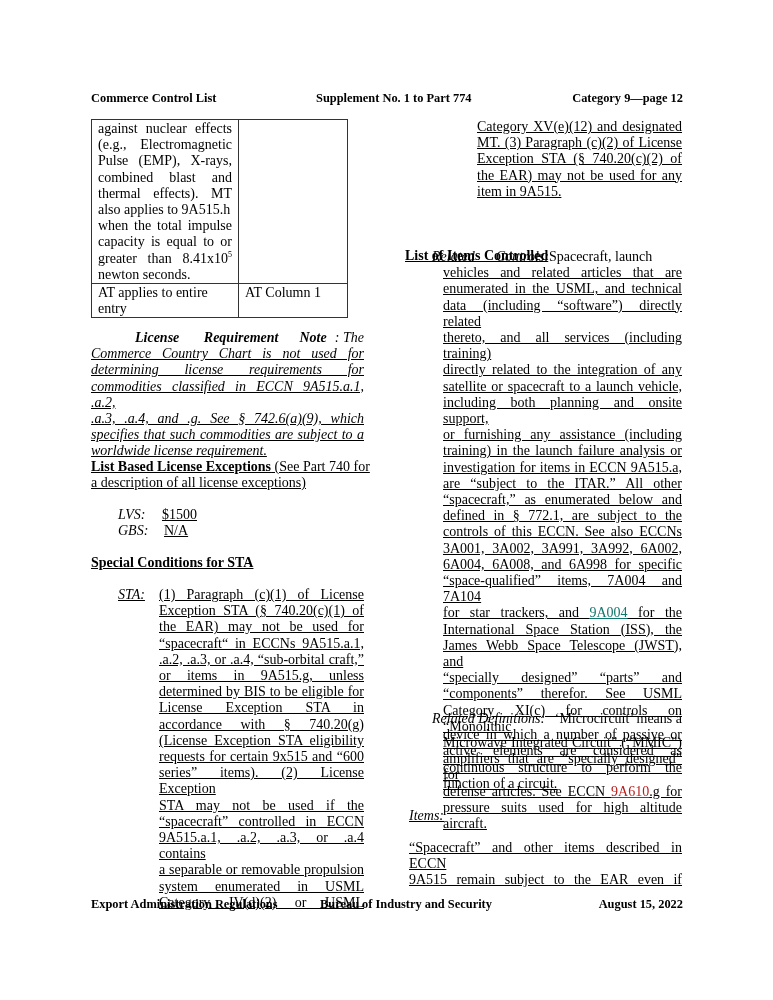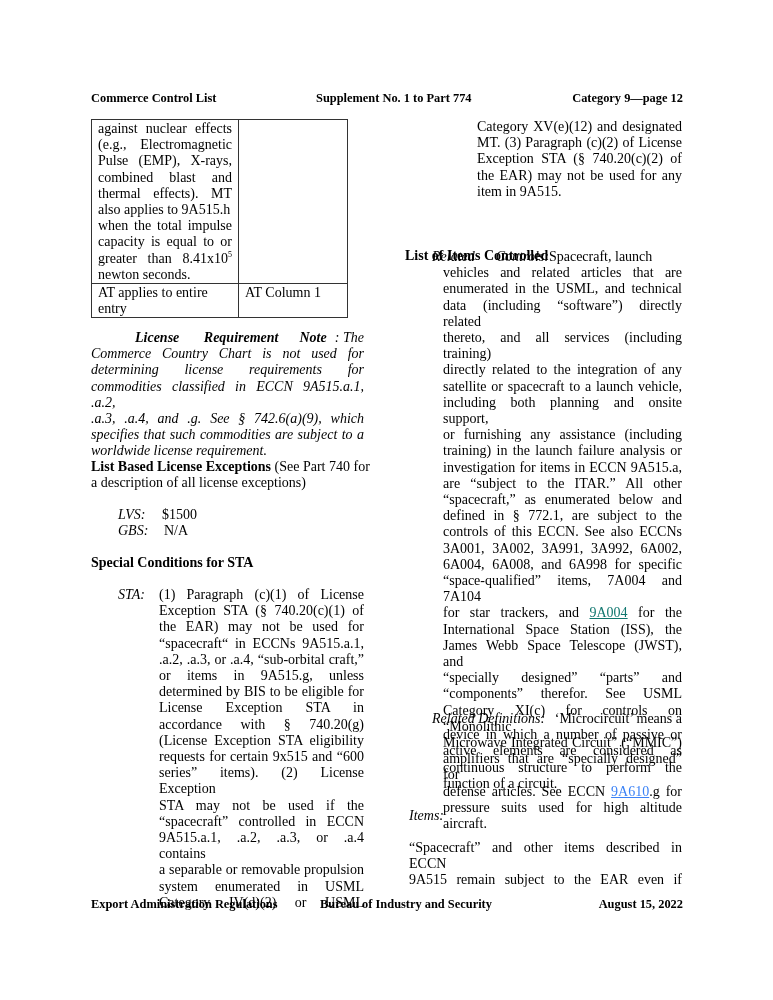--- a/index.html
+++ b/index.html
@@ -1,20 +1,20 @@
 <!DOCTYPE html>
 <html><head>
   <meta charset="utf-8">
   <style>
     html, body { margin: 0; padding: 0; background: #ffffff; }
     body { width: 773px; height: 1000px; position: relative; overflow: hidden;
       font-family: "Liberation Serif", serif; color: #000; }
     .abs { position: absolute; }
     .hdr, .ftr { font-weight: bold; font-size: 12.4px; white-space: nowrap; }
-    .txt { font-size: 14px; line-height: 16.2px; }
+    .txt { font-size: 14px; line-height: 16.2px; text-decoration: underline; }
     .line { display: block; white-space: nowrap; }
     .jline { display: block; text-align: justify; text-align-last: justify; }
     table.ctl { border-collapse: collapse; position: absolute; left: 91px; top: 119px; padding-left: 44px; }
     table.ctl td { border: 1px solid #333; vertical-align: top; padding: 1px 6px 0 6px;
       font-size: 14px; line-height: 16.2px; }
     .bold { font-weight: bold; }
     .ital { font-style: italic; }
     a.lnk { color: #1a3fa8; text-decoration: underline; }
     sup { font-size: 8px; line-height: 0; vertical-align: 6px; }
   </style>
@@ -132,21 +132,21 @@
   <span class="jline">6A004, 6A008, and 6A998 for specific</span>
   <span class="jline">“space-qualified” items, 7A004 and 7A104</span>
   <span class="jline"><span>for star trackers, and </span><a class="lnk" href="#" style="color: #0f766e;">9A004</a><span> for the</span></span>
   <span class="jline">International Space Station (ISS), the</span>
   <span class="jline">James Webb Space Telescope (JWST), and</span>
   <span class="jline">“specially designed” “parts” and</span>
   <span class="jline">“components” therefor.  See USML</span>
   <span class="jline">Category XI(c) for controls on “Monolithic</span>
   <span class="jline">Microwave Integrated Circuit” (“MMIC”)</span>
   <span class="jline">amplifiers that are “specially designed” for</span>
-  <span class="jline"><span>defense articles.  See ECCN </span><a class="lnk" href="#" style="color: #3b82f6;">9A610</a><span>.g for</span></span>
+  <span class="jline"><span>defense articles.  See ECCN </span><a class="lnk" href="#" style="color: #b91c1c;">9A610</a><span>.g for</span></span>
   <span class="jline">pressure suits used for high altitude</span>
   <span class="line">aircraft.</span>
 </div>
 
 <div class="abs txt" style="left:432px; top:711px; width:250px;">
   <span class="jline"><span style="display:inline-flex; width:100%; justify-content:space-between;">
         <span class="ital">Related Definitions:</span>
         <span>‘Microcircuit’ means a</span>
       </span></span>
 </div>

